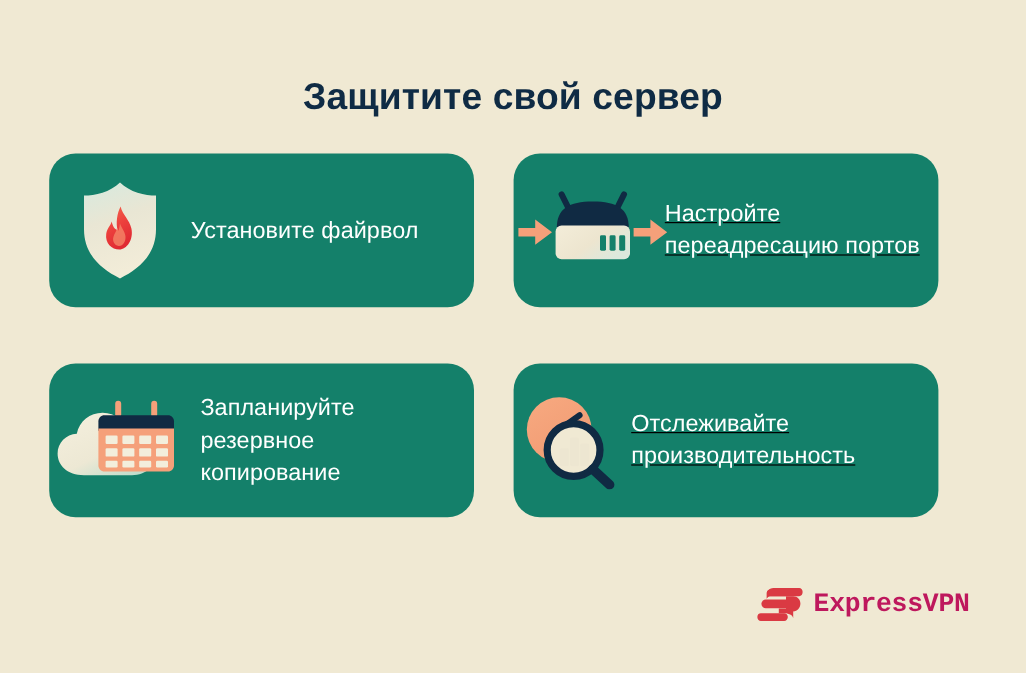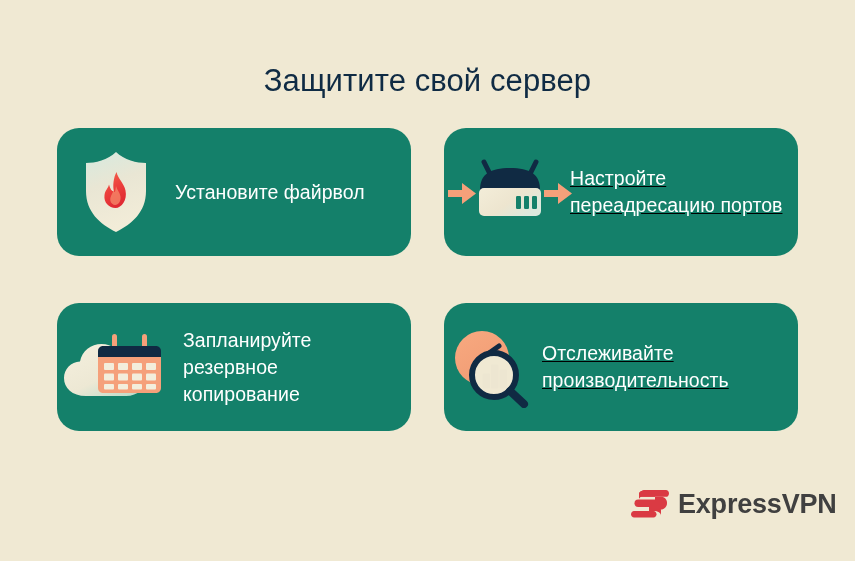--- a/index.html
+++ b/index.html
@@ -25,29 +25,29 @@
 
   
   .page-title {
     position: absolute;
     left: 0;
     top: 40px;
     width: 855px;
     text-align: center;
     font-size: 31px;
     line-height: 40px;
-    font-weight: 400;
+    font-weight: 700;
     color: #0F2B44;
     letter-spacing: 0.1px;
   }
 
   
   .card-grid {
     position: absolute;
-    left: 57px;
+    left: 41px;
     top: 128px;
     width: 741px;
     height: 364px;
   }
   .card {
     position: absolute;
     width: 354px;
     height: 128px;
     background: #14806A;
     border-radius: 22px;
@@ -93,25 +93,25 @@
     align-items: center;
     height: 40px;
   }
   .logo-mark {
     width: 38px;
     height: 32px;
     margin-right: 9px;
     flex: 0 0 auto;
   }
   .logo-word {
-    font-family: Liberation Sans, sans-serif;
-    font-size: 27px;
+    font-family: Liberation Mono, monospace;
+    font-size: 22px;
     line-height: 30px;
     font-weight: 700;
-    color: #404040;
+    color: #be185d;
     letter-spacing: -0.2px;
   }
 </style>
 </head>
 <body>
 
 <div id="infographic">
 
   <h1 class="page-title">Защитите свой сервер</h1>
 

